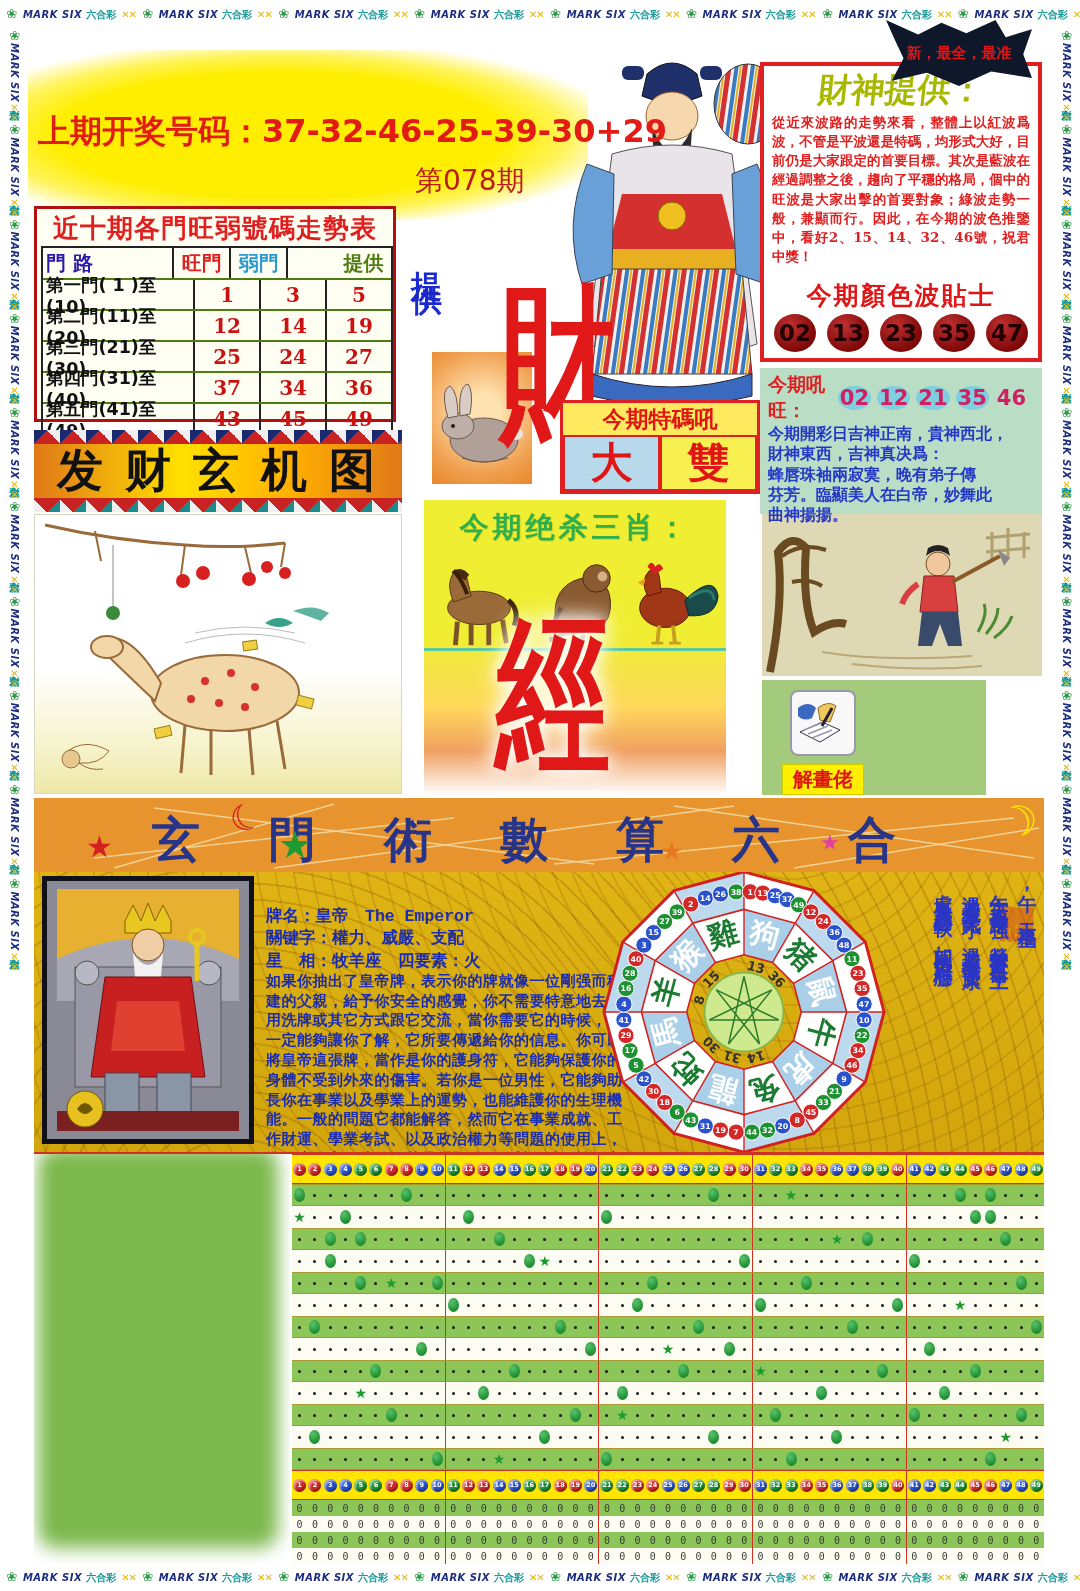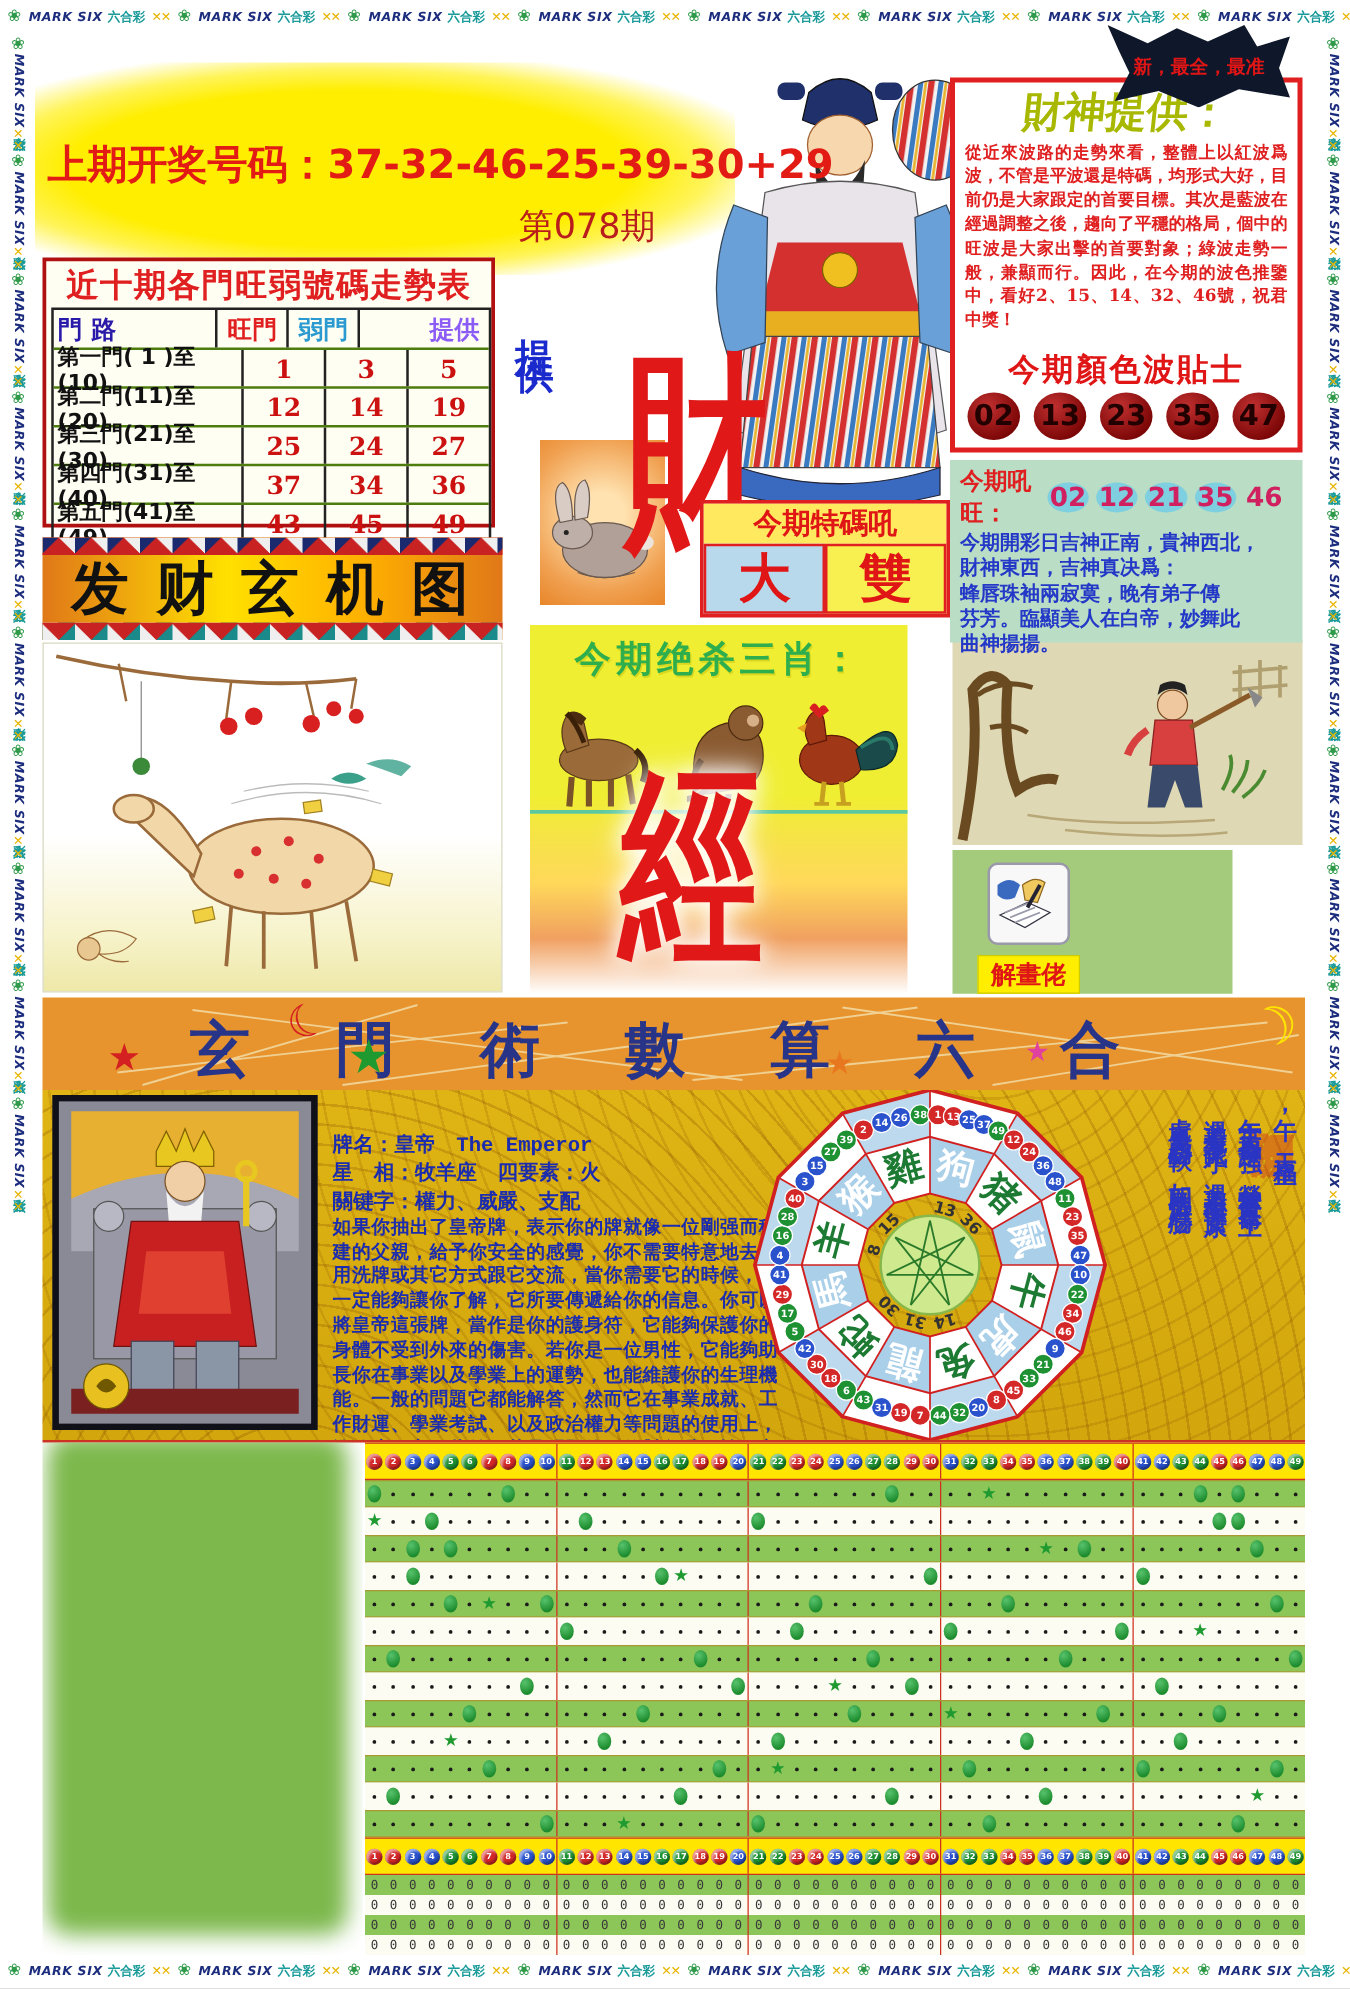--- a/index.html
+++ b/index.html
@@ -58,21 +58,21 @@
   .thead-row{display:flex;}
   .tc{box-sizing:border-box;border-left:2px solid #222;display:flex;align-items:center;justify-content:center;
       height:29px;font-weight:bold;}
   .tc:first-child{border-left:none;}
   .tc.gate{flex:2.3;font-size:17.5px;color:#111;justify-content:flex-start;padding-left:3px;}
   .tc.num{flex:1;color:#cc1111;font-size:20px;font-family:"DejaVu Serif",serif;}
   .thead-row .tc{height:30px;font-size:20px;font-family:"DejaVu Serif",serif;}
   .thead-row .tc:nth-child(1){color:#2a1aaa;}
   .thead-row .tc:nth-child(2){color:#e02020;}
   .thead-row .tc:nth-child(3){color:#2a9ad0;}
-  .thead-row .tc:nth-child(4){color:#8b5cf6;padding-left:48px;}
+  .thead-row .tc:nth-child(4){color:#4d7c0f;padding-left:48px;}
   
   .zig-banner{position:absolute;left:34px;top:430px;width:368px;height:82px;box-sizing:border-box;z-index:2;
      background:
        conic-gradient(from 135deg at 50% 0,#c82222 0 90deg,#1b2a6e 90deg 135deg,#efefef 135deg 180deg) 0 0/26px 14px repeat-x,
        conic-gradient(from -45deg at 50% 100%,#c82222 0 90deg,#1b8a8a 90deg 135deg,#efefef 135deg 180deg) 0 100%/26px 14px repeat-x,
        linear-gradient(90deg,#e07818,#ffe000 40%,#ffb000 70%,#e07818);
      background-repeat:repeat-x,repeat-x,no-repeat;
      display:flex;align-items:center;justify-content:center;}
   .zig-text{color:#111;font-weight:bold;font-size:46px;letter-spacing:22px;padding-left:18px;
             font-family:"DejaVu Serif",serif;}
@@ -438,22 +438,22 @@
         <rect x="110" y="192" width="34" height="40" fill="#8a96a6" stroke="#445"></rect>
         <rect x="10" y="230" width="182" height="20" fill="#7a2020"></rect>
         <circle cx="38" cy="228" r="18" fill="#e8c020" stroke="#705800"></circle>
         <path d="M30 228 q8 -12 16 0 q-8 10 -16 0" fill="#705800"></path>
         <line x1="150" y1="100" x2="150" y2="60" stroke="#e8c820" stroke-width="5"></line>
         <circle cx="150" cy="56" r="7" fill="none" stroke="#e8c820" stroke-width="4"></circle>
       </svg>
     </div>
     <div class="tarot-text">
       <div class="tl">牌名：皇帝　The Emperor</div>
+      <div class="tl">關键字：權力、威嚴、支配</div>
       <div class="tl">星　相：牧羊座　四要素：火</div>
-      <div class="tl">關键字：權力、威嚴、支配</div>
       <div class="tbody">如果你抽出了皇帝牌，表示你的牌就像一位剛强而穩建的父親，給予你安全的感覺，你不需要特意地去利用洗牌或其它方式跟它交流，當你需要它的時候，它一定能夠讓你了解，它所要傳遞給你的信息。你可以將皇帝這張牌，當作是你的護身符，它能夠保護你的身體不受到外來的傷害。若你是一位男性，它能夠助長你在事業以及學業上的運勢，也能維護你的生理機能。一般的問題它都能解答，然而它在事業成就、工作財運、學業考試、以及政治權力等問題的使用上，準確度更高。此外，若是問題使用的對象爲男性，它也十分擅長。</div>
     </div>
     <div class="wheel-wrap"><svg id="wheelsvg" width="300" height="296" viewBox="0 0 300 300">
           <path d="M79.00000000000003,27.0243926626097L150,8L150,46L98.00000000000003,59.93335800641837Z" fill="#bcd9ee"></path>
           <path d="M98.00000000000003,59.93335800641837L150,46L150,92L121.00000000000001,99.77052658050255Z" fill="#ffffff"></path>
           <path d="M150,8L221,27.024392662609714L202,59.93335800641839L150,46Z" fill="#ffffff"></path>
           <path d="M150,46L202,59.93335800641839L179,99.77052658050256L150,92Z" fill="#aacfe8"></path>
           <path d="M221,27.024392662609714L272.97560733739033,79.00000000000001L240.06664199358164,98L202,59.93335800641839Z" fill="#bcd9ee"></path>
           <path d="M202,59.93335800641839L240.06664199358164,98L200.22947341949745,121L179,99.77052658050256Z" fill="#ffffff"></path>
           <path d="M272.97560733739033,79.00000000000001L292,150L254,150L240.06664199358164,98Z" fill="#ffffff"></path>

